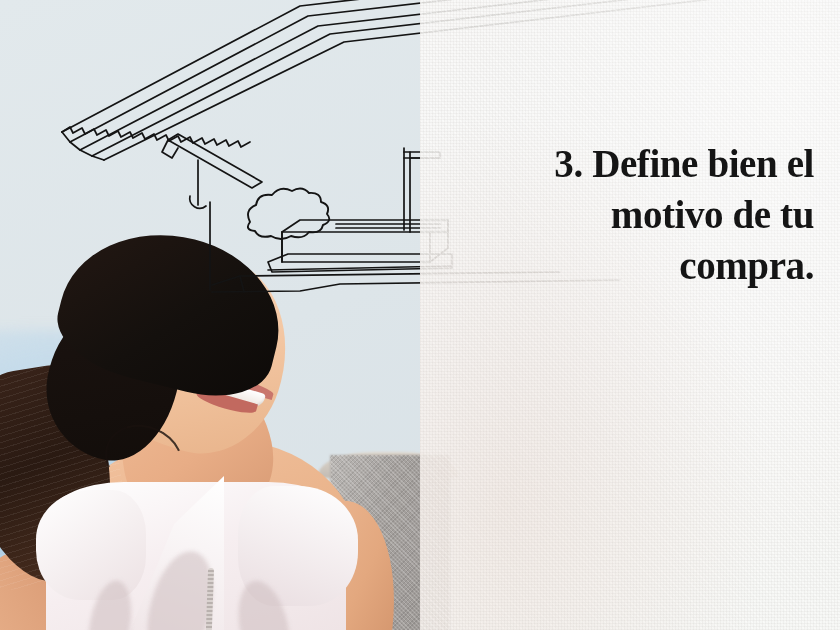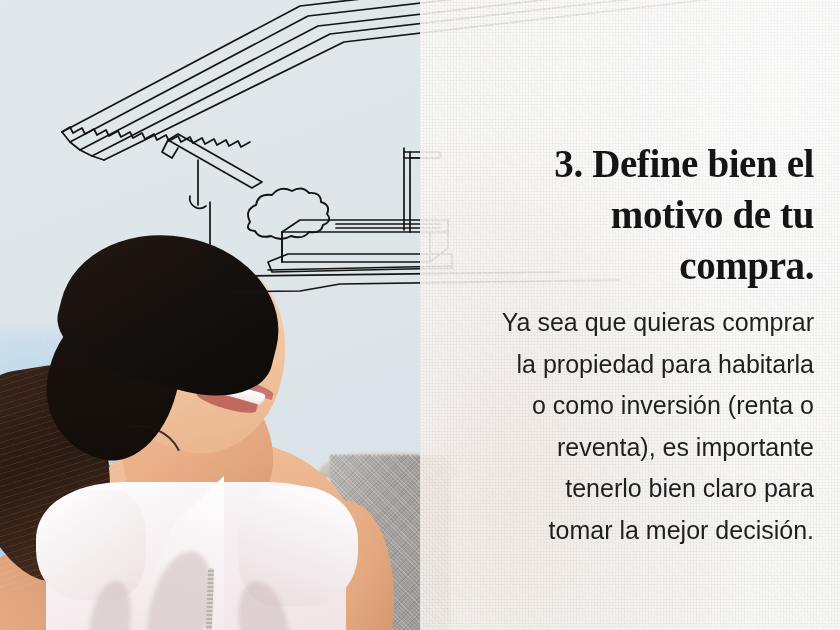--- a/index.html
+++ b/index.html
@@ -361,21 +361,15 @@
 
   <div class="panel">
     <div class="panel-tex"></div>
     <div class="panel-tex2"></div>
   </div>
 
   <div class="text-block">
     <h1 class="headline">3. Define bien el
 motivo de tu
 compra.</h1>
-    <p class="body-copy">Ya sea que quieras comprar
-la propiedad para habitarla
-o como inversión (renta o
-reventa), es importante
-tenerlo bien claro para
-tomar la mejor decisión.</p>
   </div>
 
 </div>
 
 </body></html>

